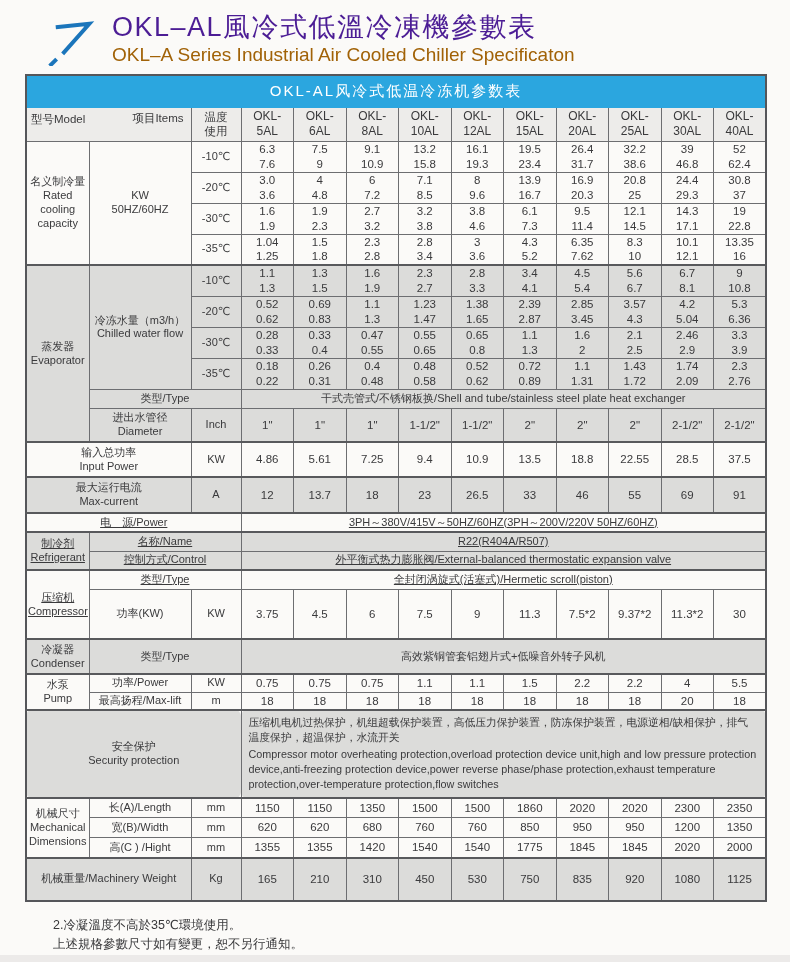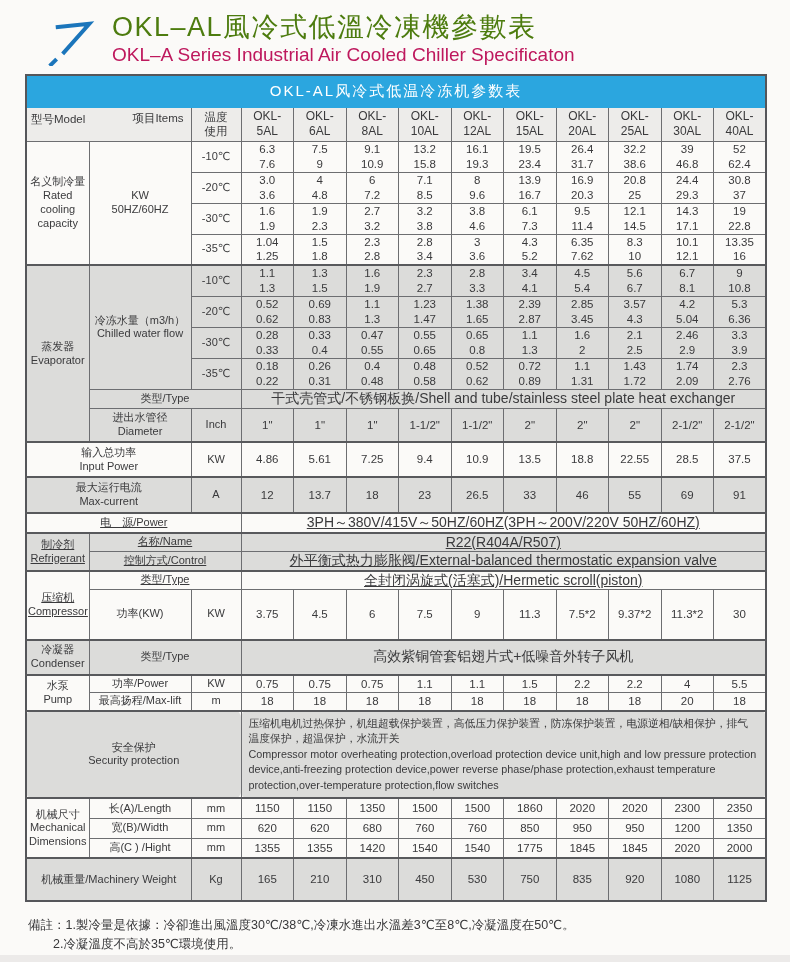--- a/index.html
+++ b/index.html
@@ -3,38 +3,38 @@
 <meta charset="utf-8">
 <style>
   html,body{margin:0;padding:0;background:#f6f5f3;}
   body{width:790px;font-family:"Liberation Sans","DejaVu Sans",sans-serif;color:#3a3a3c;}
   .page{width:790px;height:962px;background:#fbfaf8;box-sizing:border-box;position:relative;overflow:hidden;}
 
   
   .hdr{display:flex;align-items:flex-start;padding:12px 0 4px 46px;}
   .hdr .ico{width:54px;height:50px;margin-top:4px;flex:0 0 auto;}
   .titles{margin-left:12px;}
-  .t-cn{font-size:27px;font-weight:500;letter-spacing:1.5px;color:#4d7c0f;margin:0;line-height:1.15;}
-  .t-en{font-size:19px;font-weight:400;color:#be185d;margin:1px 0 0 0;line-height:1.15;}
+  .t-cn{font-size:27px;font-weight:500;letter-spacing:1.5px;color:#4c1d95;margin:0;line-height:1.15;}
+  .t-en{font-size:19px;font-weight:400;color:#a16207;margin:1px 0 0 0;line-height:1.15;}
 
   
   table{border-collapse:collapse;table-layout:fixed;width:740px;margin:4px 25px 0 25px;border:2px solid #55565a;}
   td{border:1px solid #6d6e71;text-align:center;vertical-align:middle;padding:0 1px;font-size:11px;line-height:1.25;color:#3a3a3c;box-sizing:border-box;overflow:hidden;}
   tr.titlebar td{background:#2ba6df;color:#ffffff;font-size:15px;letter-spacing:2px;height:32px;border:1px solid #2ba6df;}
   tr.header td{background:#edecea;height:34px;font-size:11.5px;}
   tr.header td.v{font-size:12px;}
   td.diag{position:relative;background:
     linear-gradient(to bottom right,transparent calc(50% - 0.8px),#6d6e71 calc(50% - 0.8px),#6d6e71 calc(50% + 0.8px),transparent calc(50% + 0.8px)) #edecea;}
   td.diag .m{position:absolute;left:4px;bottom:14px;font-size:11.5px;}
   td.diag .i{position:absolute;right:7px;top:3px;font-size:11.5px;}
 
   tr.g td{background:#dcdcda;}
   tr.st td{border-top:2px solid #58595c;}
   td.v{font-size:11.5px;}
-  td.wide{font-size:14px;}
+  td.wide{font-size:11px;}
   td.sectext{text-align:left;padding:4px 8px 4px 7px;font-size:10.8px;line-height:1.42;}
   td.sectext .en{margin-top:1px;}
 
   tr.r-temp td{height:31px;}
   tr.r-type td{height:19px;}
   tr.r-diam td{height:34px;}
   tr.r-pow td{height:35px;}
   tr.r-cur td{height:36px;}
   tr.r-one td{height:19px;text-decoration:underline;}
   tr.r-cp td{height:50px;}
@@ -699,21 +699,20 @@
           <td class="v">750</td>
           <td class="v">835</td>
           <td class="v">920</td>
           <td class="v">1080</td>
           <td class="v">1125</td>
         </tr>
   </tbody>
     </table>
 
   <div class="notes">
-    <div>備註：1.製冷量是依據：冷卻進出風溫度30℃/38℃,冷凍水進出水溫差3℃至8℃,冷凝溫度在50℃。</div>
     <div>　　2.冷凝溫度不高於35℃環境使用。</div>
     <div>　　上述規格參數尺寸如有變更，恕不另行通知。</div>
     <div>Notes:</div>
     <div>1. Rated cooling capacity is based on: the cooling air inlet and outlet temperature 30 ℃ to 38 ℃, chilled water inlet and outlet temperature difference 3 ℃ to 8 ℃; cooling temperature 50 ℃.</div>
   </div>
 
   <div class="strip"></div>
 </div>
 
 </body></html>

